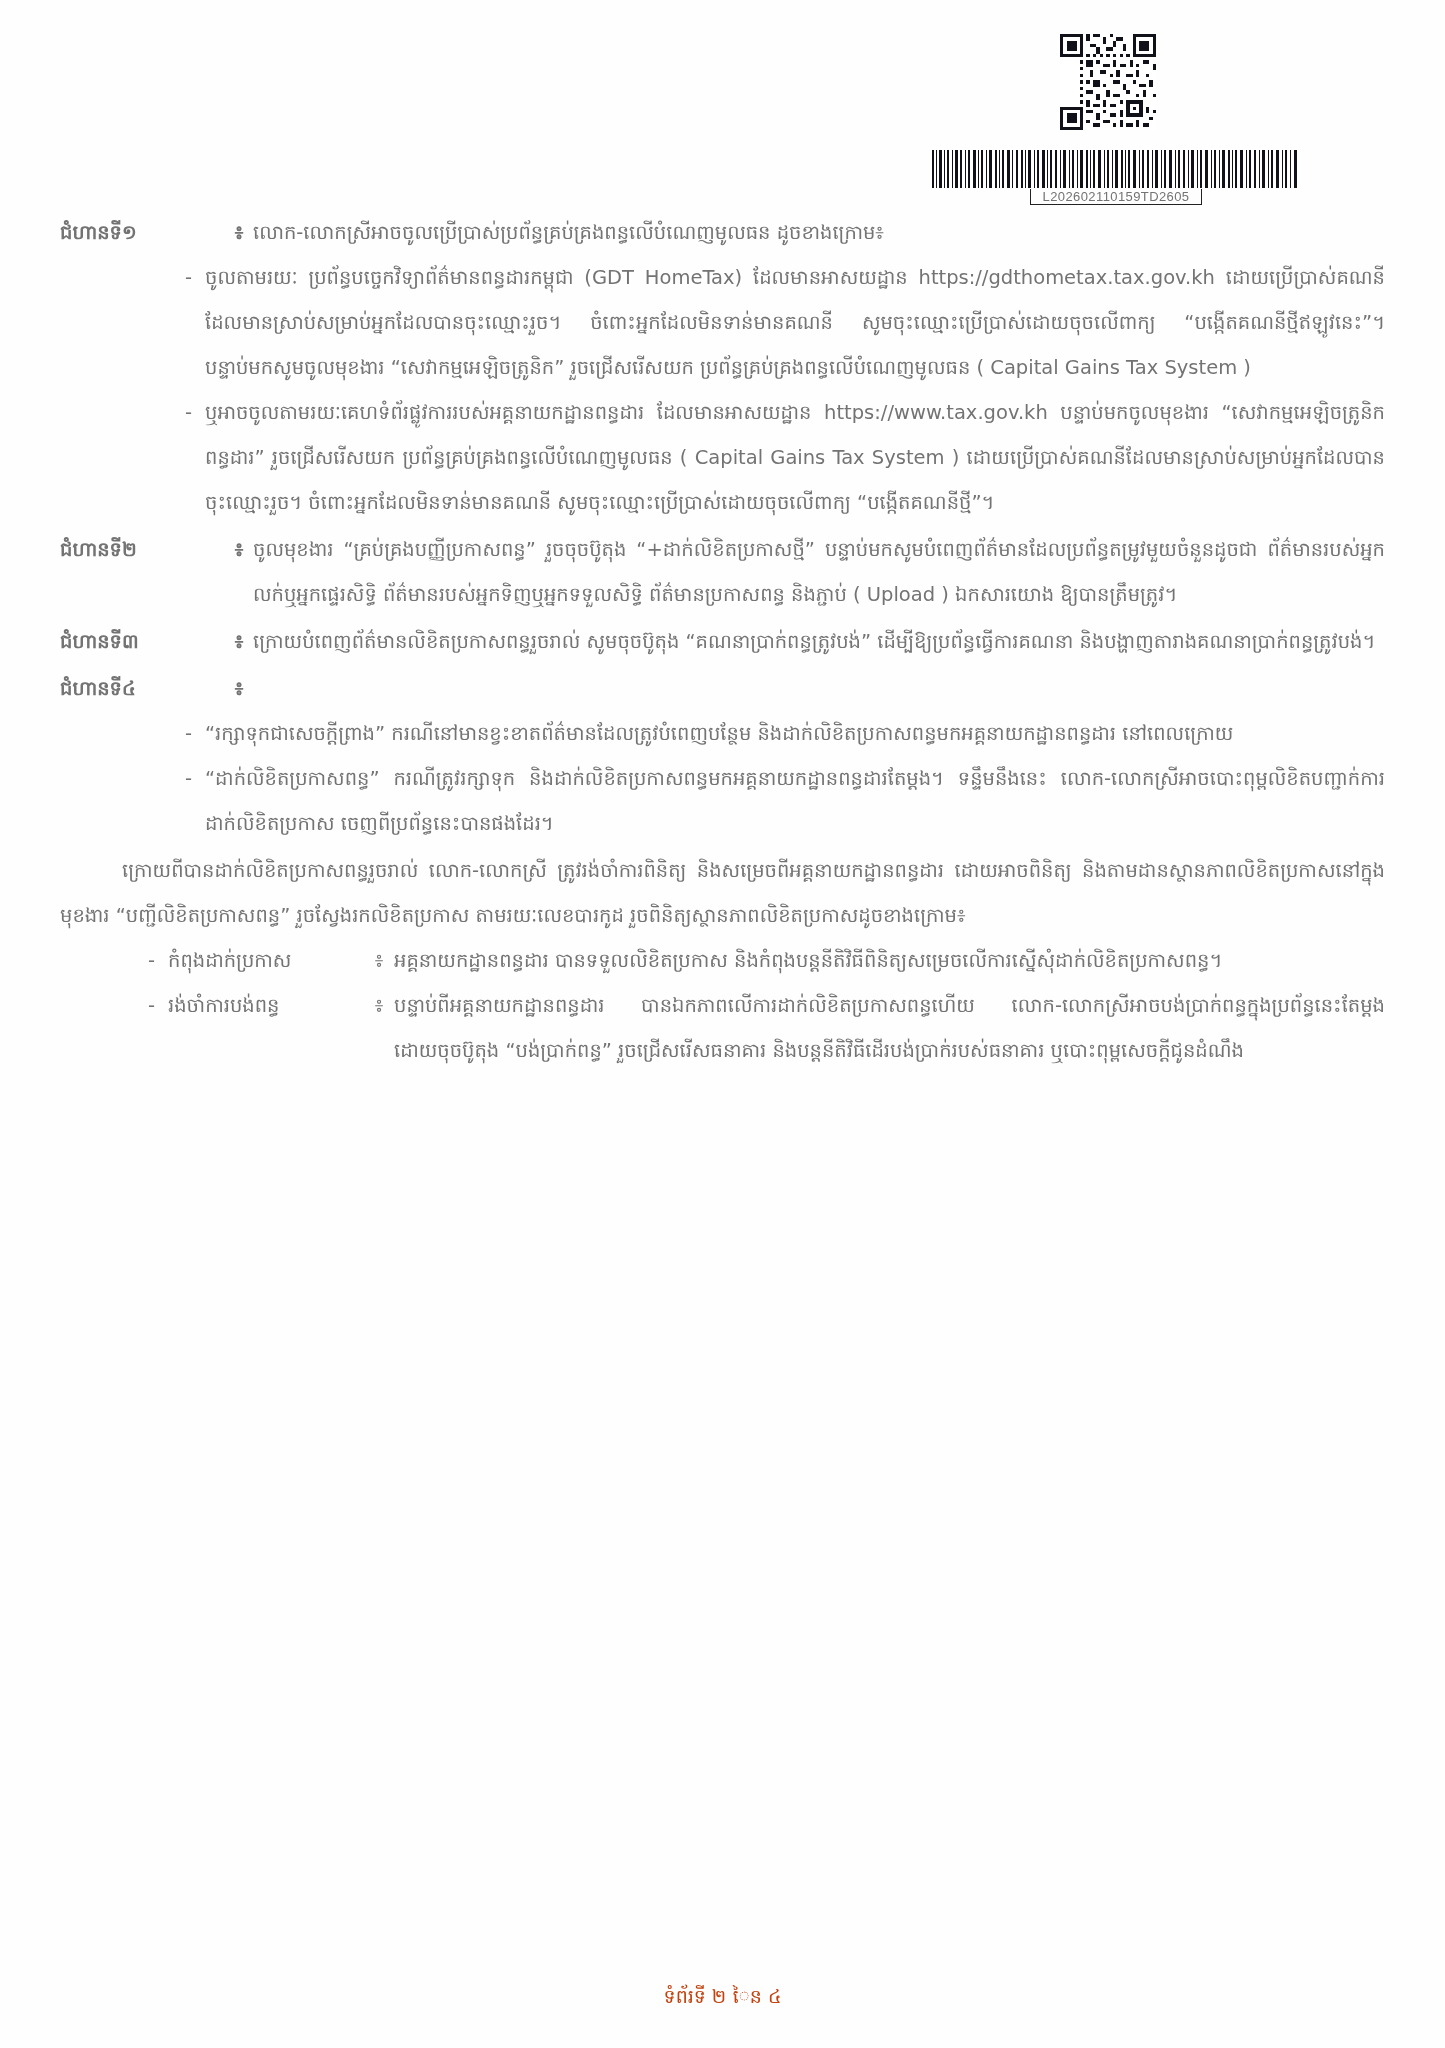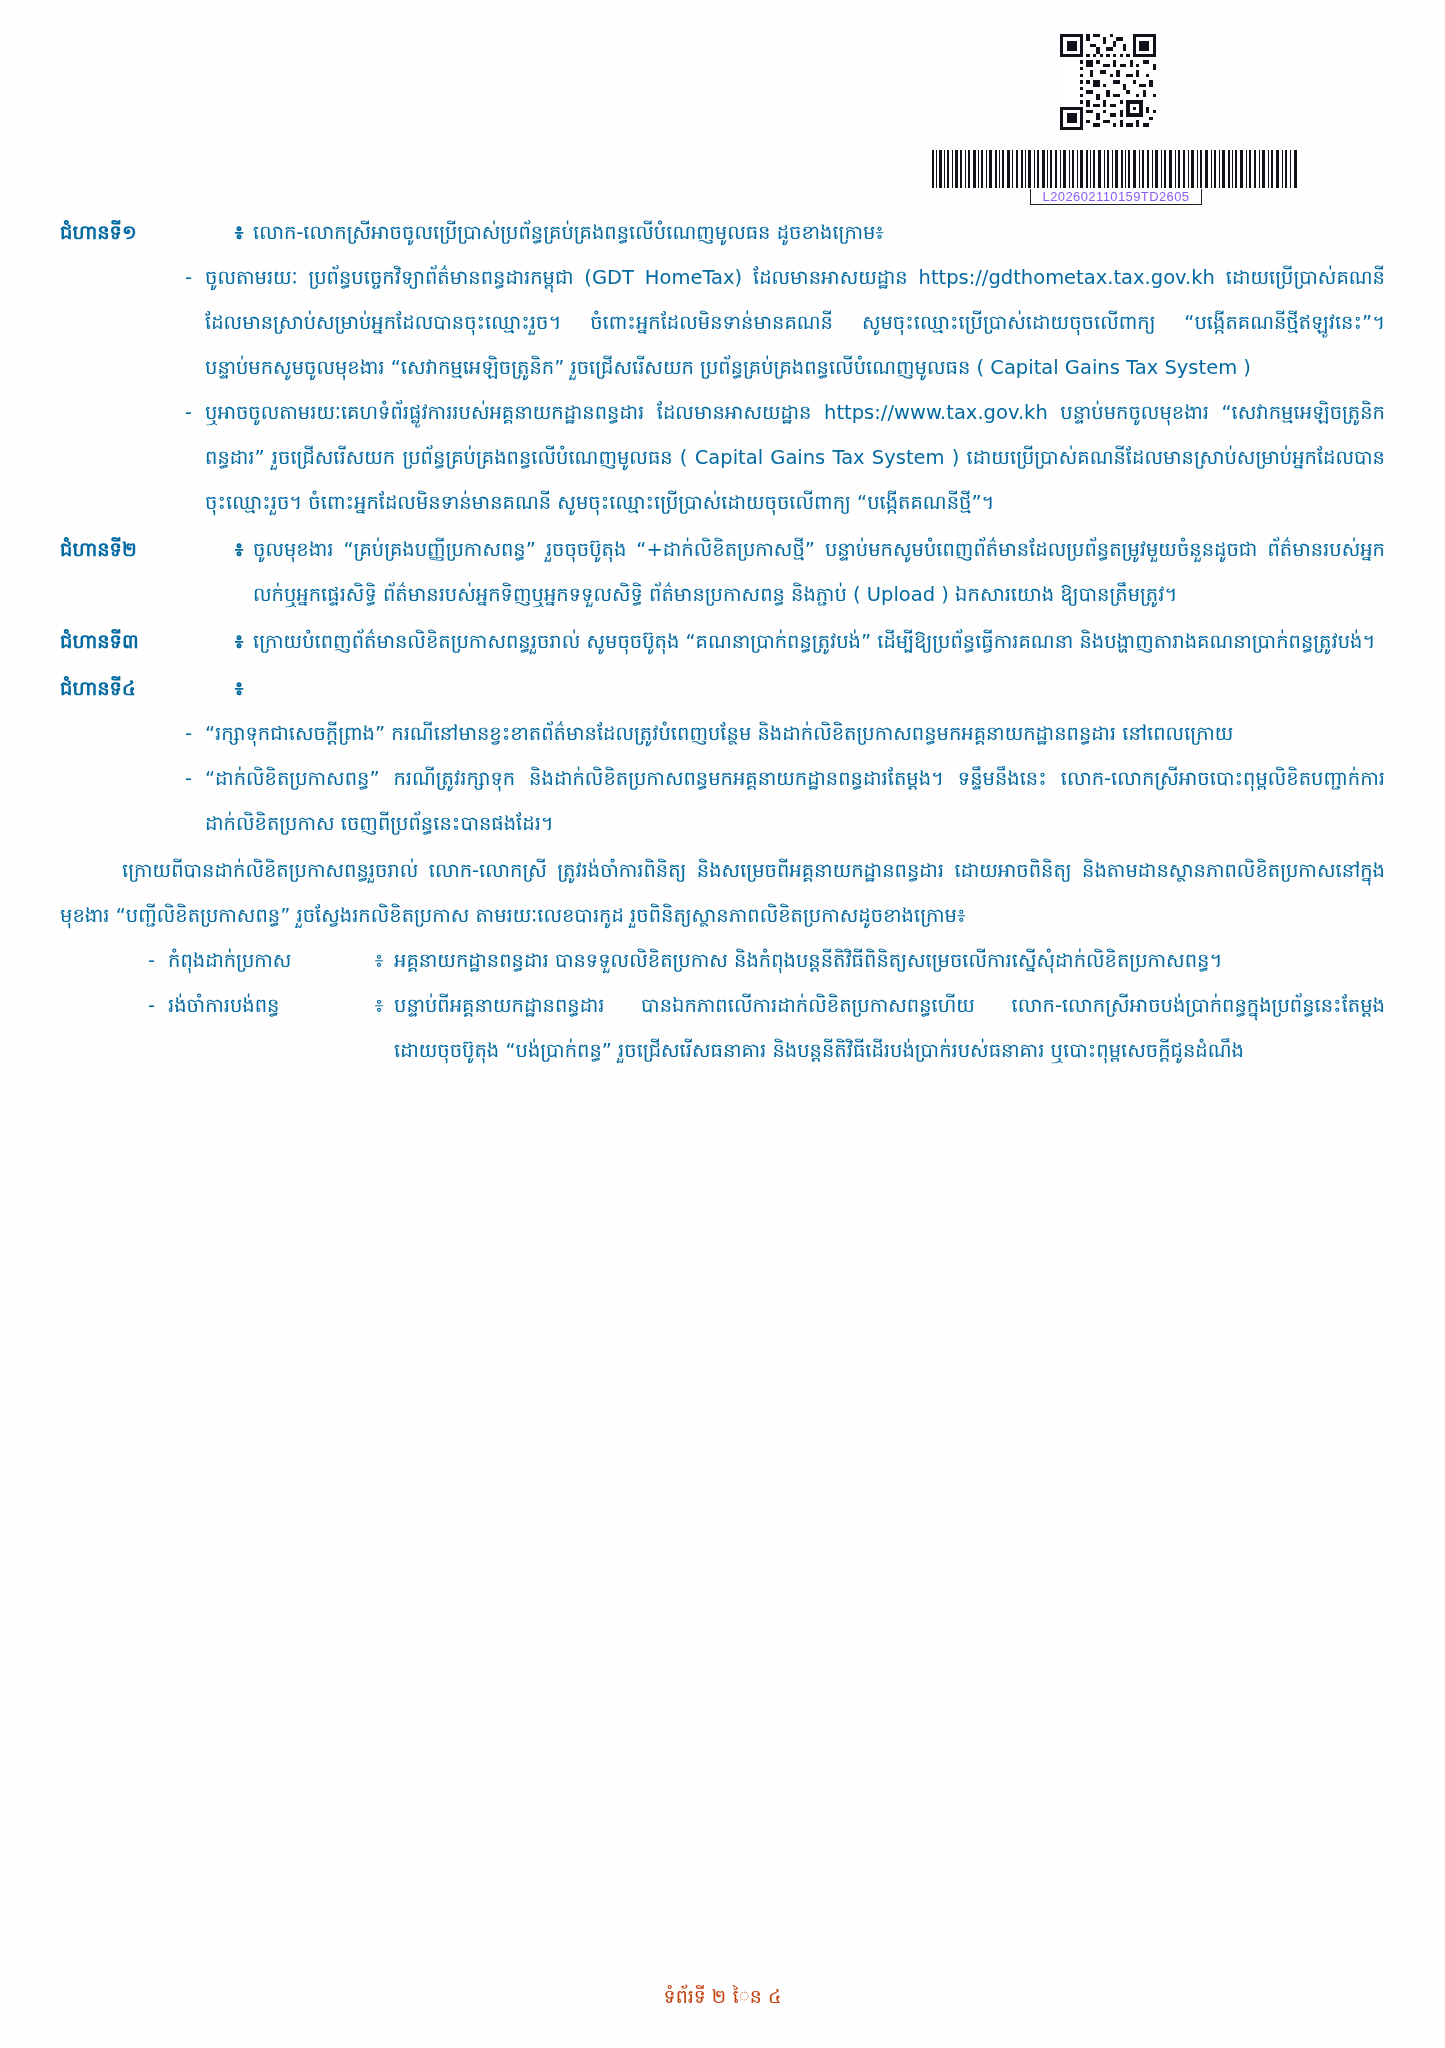--- a/index.html
+++ b/index.html
@@ -45,21 +45,21 @@
   .barcode {
     width: 370px;
     height: 38px;
     display: block;
   }
   .barcode-num {
     text-align: center;
     font-family: "Liberation Sans", sans-serif;
     font-size: 13px;
     letter-spacing: 0.4px;
-    color: #8b5cf6;
+    color: #737373;
     margin-top: 1px;
     border-left: 1px solid #222;
     border-right: 1px solid #222;
     border-bottom: 1px solid #222;
     width: 170px;
     margin-left: 100px;
     line-height: 15px;
   }
 
   
@@ -68,21 +68,21 @@
     left: 0;
     top: 210px;
     width: 1445px;
     padding: 0 60px 0 60px;
     box-sizing: border-box;
   }
   .kh {
     font-family: "DejaVu Sans", sans-serif;
     font-size: 19.5px;
     line-height: 45px;
-    color: #0369a1;
+    color: #737373;
   }
   .row {
     display: flex;
     align-items: flex-start;
   }
   .lbl {
     flex: 0 0 165px;
     font-weight: bold;
     white-space: nowrap;
   }

